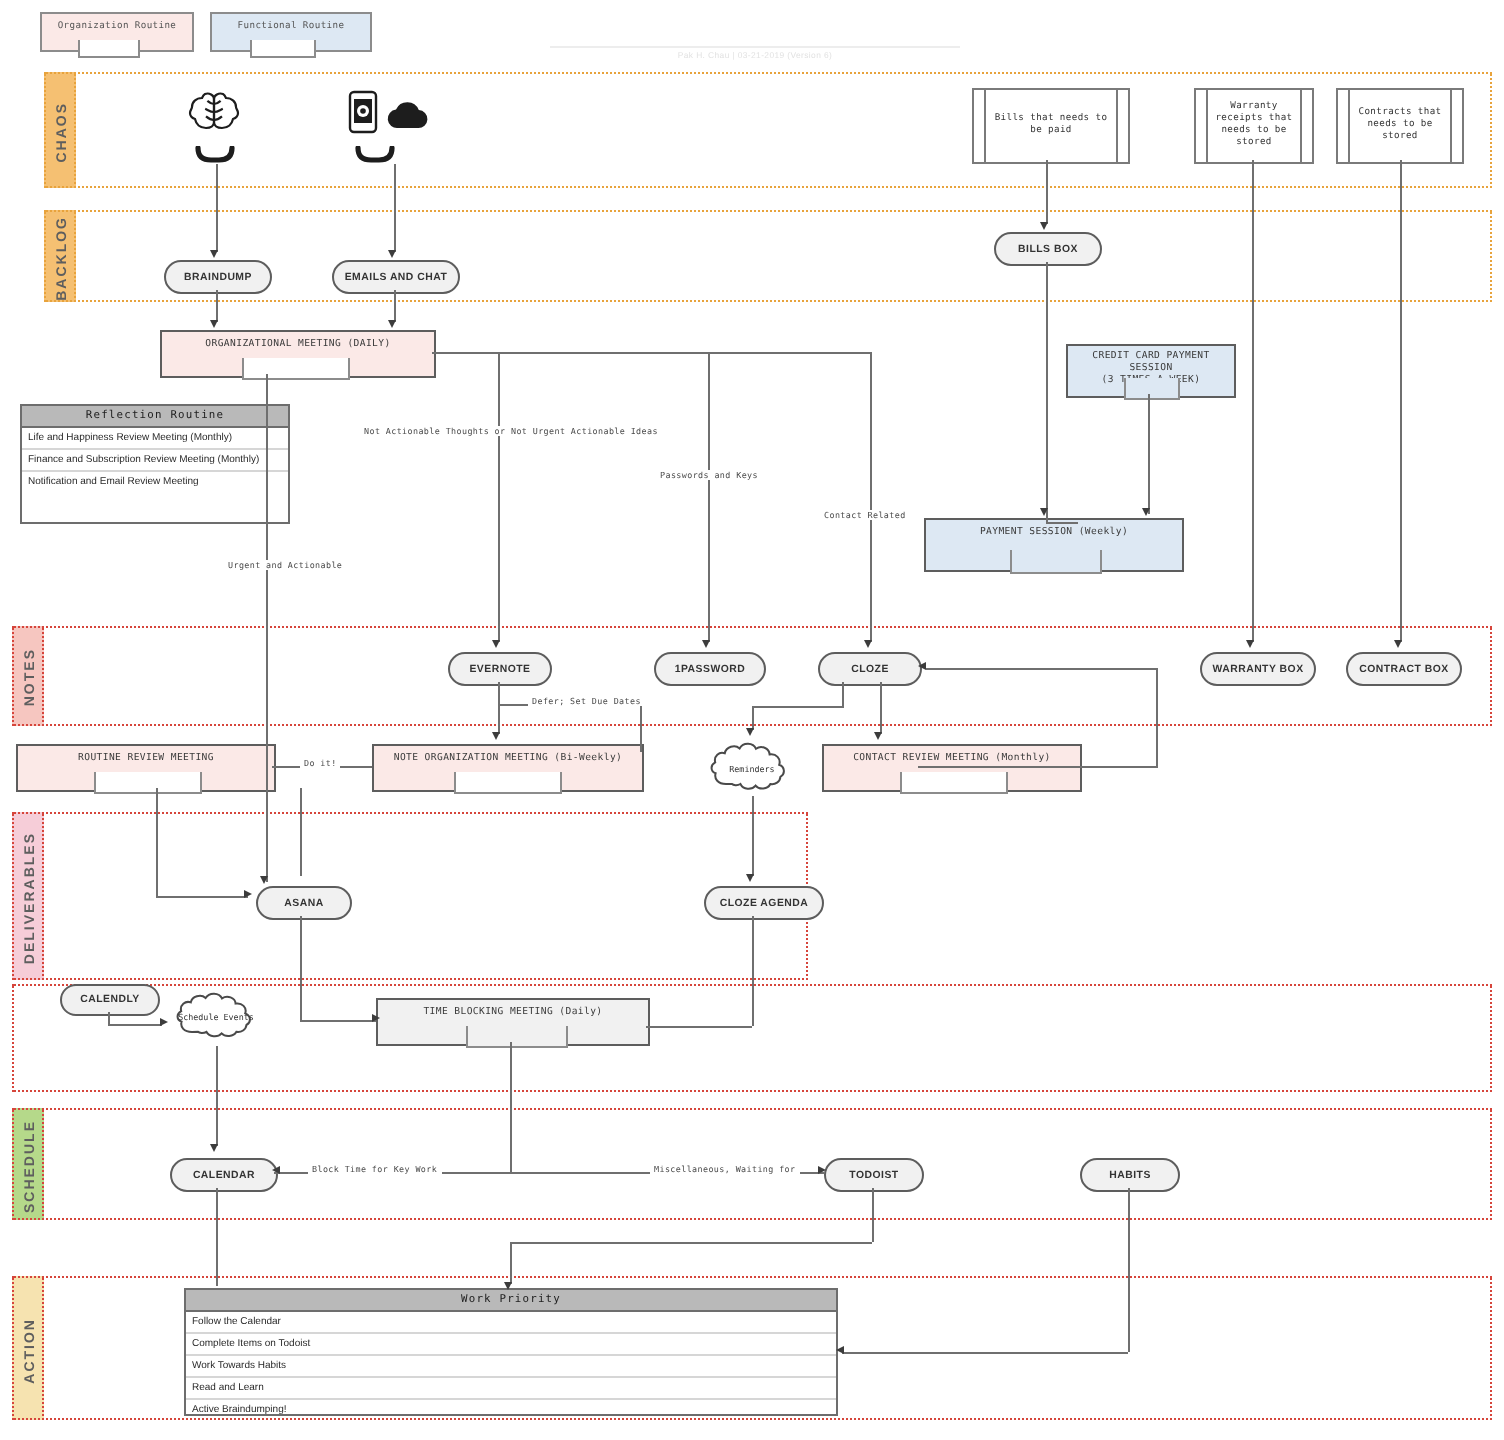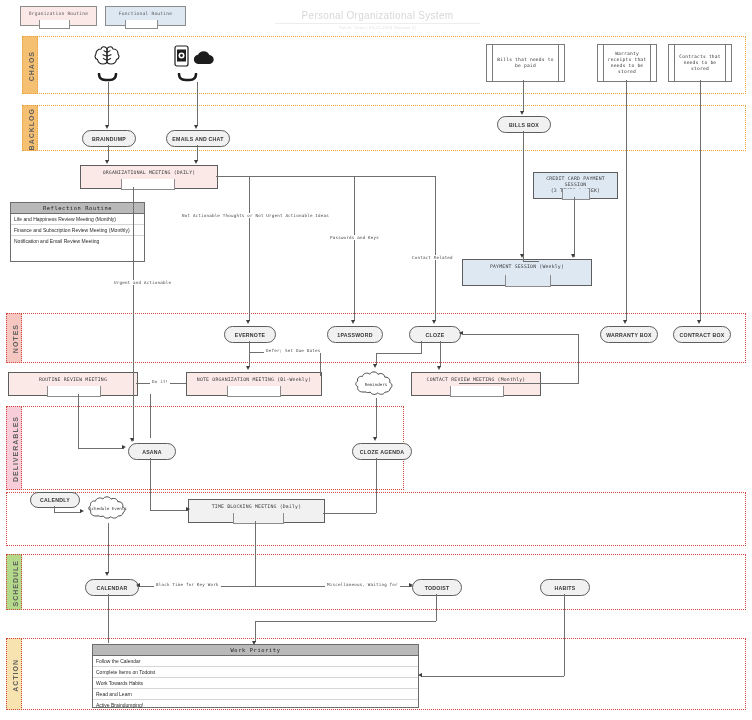--- a/index.html
+++ b/index.html
@@ -69,21 +69,20 @@
         white-space:nowrap;padding:0 2px;letter-spacing:.2px;}
 
   .icon{position:absolute;}
 </style>
 </head>
 <body>
 
 <div id="stage">
 
   <div class="abs titlerule" style="left:275px;top:23px;width:205px;height:1px;"></div>
-  <div class="abs title" style="left:255px;top:10px;width:245px;">Personal Organizational System</div>
   <div class="abs subtitle" style="left:255px;top:25px;width:245px;">Pak H. Chau  | 03-21-2019  (Version 6)</div>
 
   <div class="abs chip pink" style="left:20px;top:6px;width:77px;height:20px;">
     <div class="lbl">Organization Routine</div>
     <div class="notch" style="left:18px;top:13px;width:29px;height:8px;"></div>
   </div>
   <div class="abs chip blue" style="left:105px;top:6px;width:81px;height:20px;">
     <div class="lbl">Functional Routine</div>
     <div class="notch" style="left:19px;top:13px;width:31px;height:8px;"></div>
   </div>

